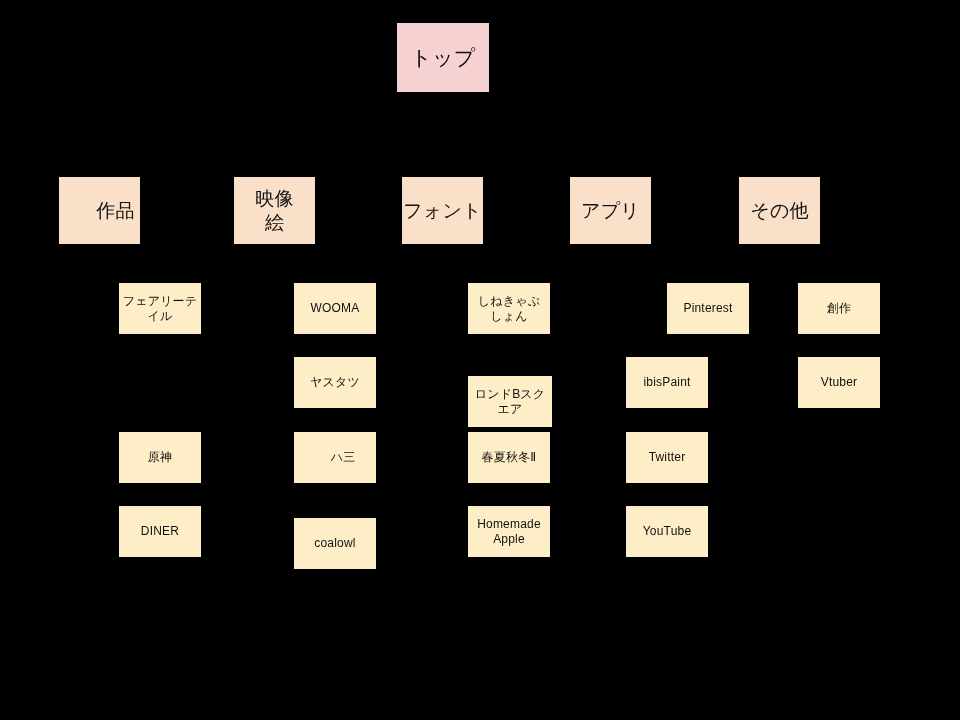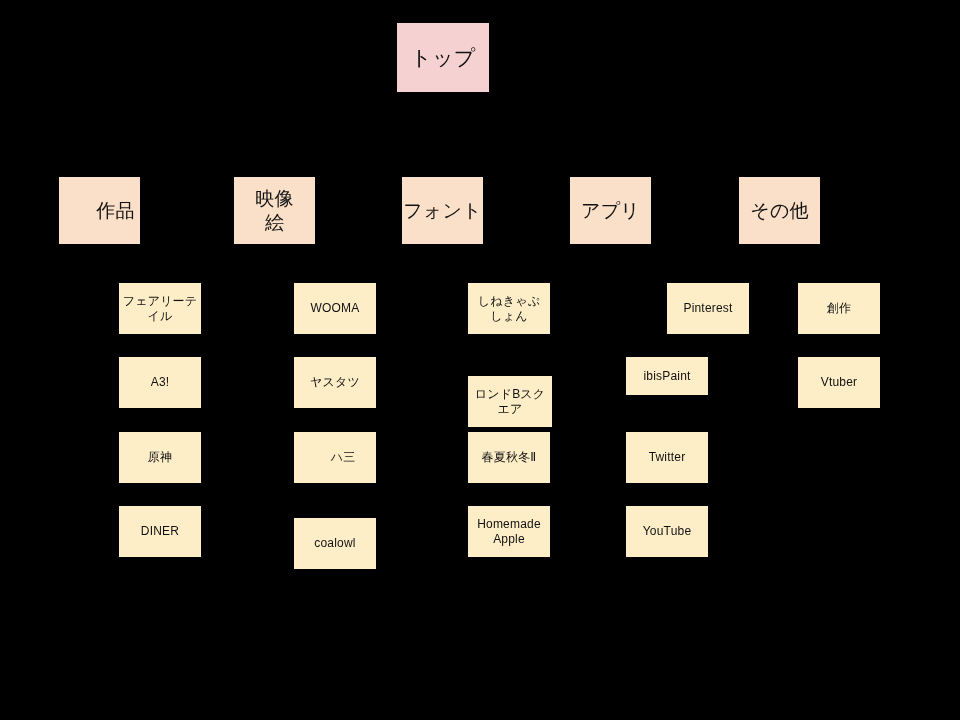--- a/index.html
+++ b/index.html
@@ -46,33 +46,32 @@
 <div id="canvas">
     <div class="node node-root" style="background: rgb(246, 209, 209); left: 397px; top: 23px; width: 92px; height: 69px;">トップ</div>
     <div class="node node-cat" style="background: rgb(250, 224, 200); left: 59px; top: 177px; width: 81px; height: 67px; padding-left: 32px;">作品</div>
     <div class="node node-cat" style="background: rgb(250, 224, 200); left: 234px; top: 177px; width: 81px; height: 67px;">映像
 絵</div>
     <div class="node node-cat" style="background: rgb(250, 224, 200); left: 402px; top: 177px; width: 81px; height: 67px;">フォント</div>
     <div class="node node-cat" style="background: rgb(250, 224, 200); left: 570px; top: 177px; width: 81px; height: 67px;">アプリ</div>
     <div class="node node-cat" style="background: rgb(250, 224, 200); left: 739px; top: 177px; width: 81px; height: 67px; text-align: right;">その他</div>
     <div class="node node-leaf" style="background: rgb(253, 238, 200); left: 119px; top: 283px; width: 82px; height: 51px;">フェアリーテ
 イル</div>
-    <div class="node node-leaf" style="background: rgb(253, 238, 200); left: 119px; top: 357px; width: 82px; height: 51px;">A3!</div>
     <div class="node node-leaf" style="background: rgb(253, 238, 200); left: 119px; top: 432px; width: 82px; height: 51px;">原神</div>
     <div class="node node-leaf" style="background: rgb(253, 238, 200); left: 119px; top: 506px; width: 82px; height: 51px;">DINER</div>
     <div class="node node-leaf" style="background: rgb(253, 238, 200); left: 294px; top: 283px; width: 82px; height: 51px;">WOOMA</div>
     <div class="node node-leaf" style="background: rgb(253, 238, 200); left: 294px; top: 357px; width: 82px; height: 51px;">ヤスタツ</div>
     <div class="node node-leaf" style="background: rgb(253, 238, 200); left: 294px; top: 432px; width: 82px; height: 51px; padding-left: 16px;">ハ三</div>
     <div class="node node-leaf" style="background: rgb(253, 238, 200); left: 294px; top: 518px; width: 82px; height: 51px;">coalowl</div>
     <div class="node node-leaf" style="background: rgb(253, 238, 200); left: 468px; top: 283px; width: 82px; height: 51px;">しねきゃぷ
 しょん</div>
     <div class="node node-leaf" style="background: rgb(253, 238, 200); left: 468px; top: 376px; width: 84px; height: 51px;">ロンドBスク
 エア</div>
     <div class="node node-leaf" style="background: rgb(253, 238, 200); left: 468px; top: 432px; width: 82px; height: 51px;">春夏秋冬Ⅱ</div>
     <div class="node node-leaf" style="background: rgb(253, 238, 200); left: 468px; top: 506px; width: 82px; height: 51px;">Homemade
 Apple</div>
     <div class="node node-leaf" style="background: rgb(253, 238, 200); left: 626px; top: 283px; width: 82px; height: 51px; margin-left: 41px;">Pinterest</div>
-    <div class="node node-leaf" style="background: rgb(253, 238, 200); left: 626px; top: 357px; width: 82px; height: 38px;">ibisPaint</div>
+    <div class="node node-leaf" style="background: rgb(253, 238, 200); left: 626px; top: 357px; width: 82px; height: 51px;">ibisPaint</div>
     <div class="node node-leaf" style="background: rgb(253, 238, 200); left: 626px; top: 432px; width: 82px; height: 51px;">Twitter</div>
     <div class="node node-leaf" style="background: rgb(253, 238, 200); left: 626px; top: 506px; width: 82px; height: 51px;">YouTube</div>
     <div class="node node-leaf" style="background: rgb(253, 238, 200); left: 798px; top: 357px; width: 82px; height: 51px;">Vtuber</div>
     <div class="node node-leaf" style="background: rgb(253, 238, 200); left: 798px; top: 283px; width: 82px; height: 51px;">創作</div>
   </div>
 
 </body></html>

